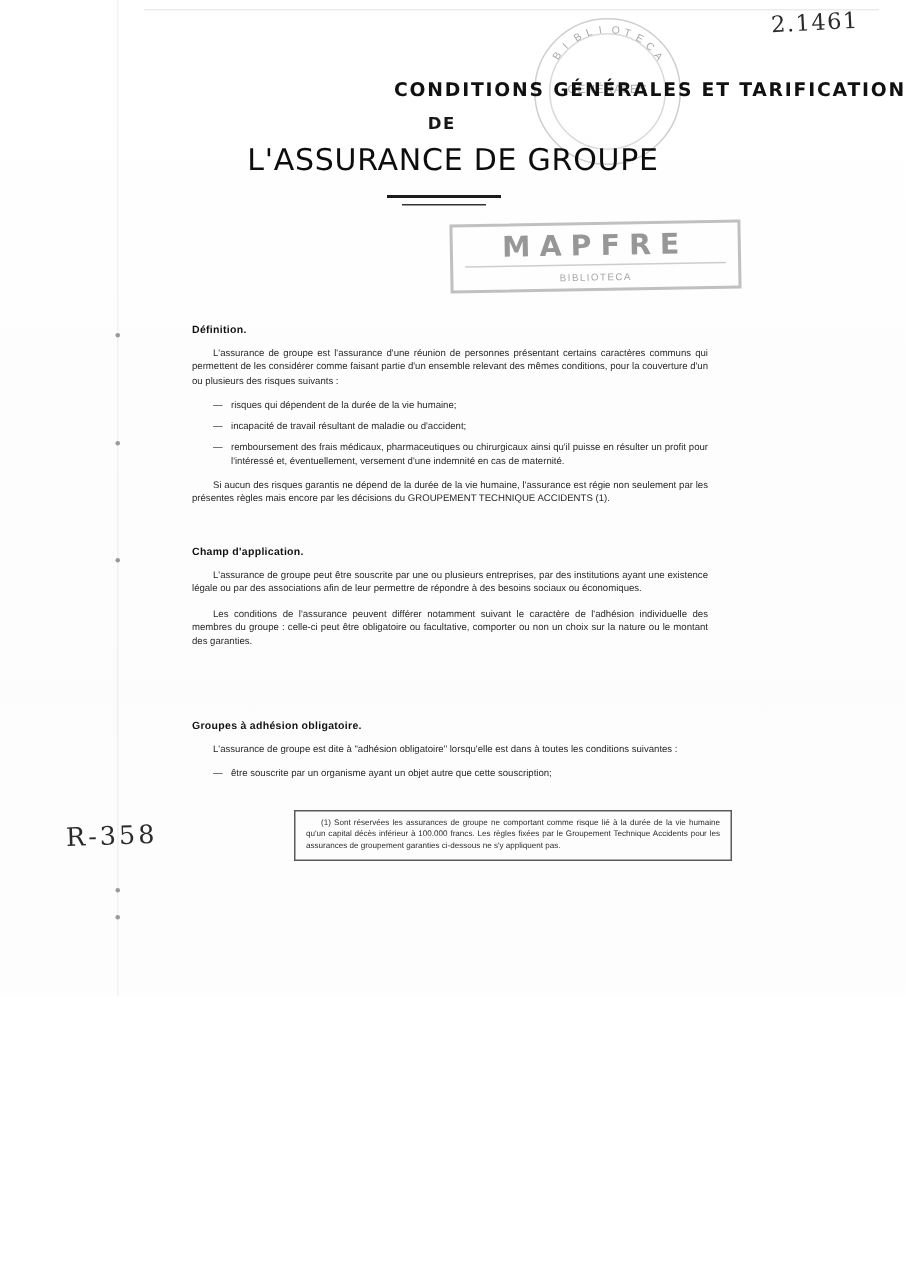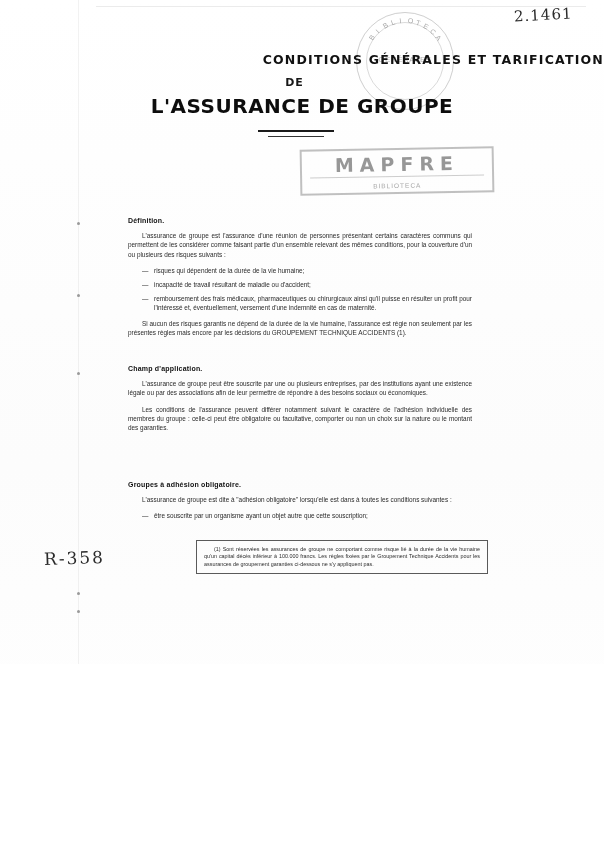--- a/index.html
+++ b/index.html
@@ -150,21 +150,21 @@
     font-weight: bold;
     font-size: 11px;
     letter-spacing: 1px;
   }
   .doc-title-3 {
     position: absolute;
     left: 0; right: 0;
     top: 94px;
     text-align: center;
     font-family: "DejaVu Sans", sans-serif;
-    font-weight: bold;
+    font-weight: normal;
     font-size: 20px;
     letter-spacing: .5px;
     color: #0d0d0d;
   }
   .title-underline {
     position: absolute;
     left: 258px;
     top: 130px;
     width: 76px;
     height: 2px;

